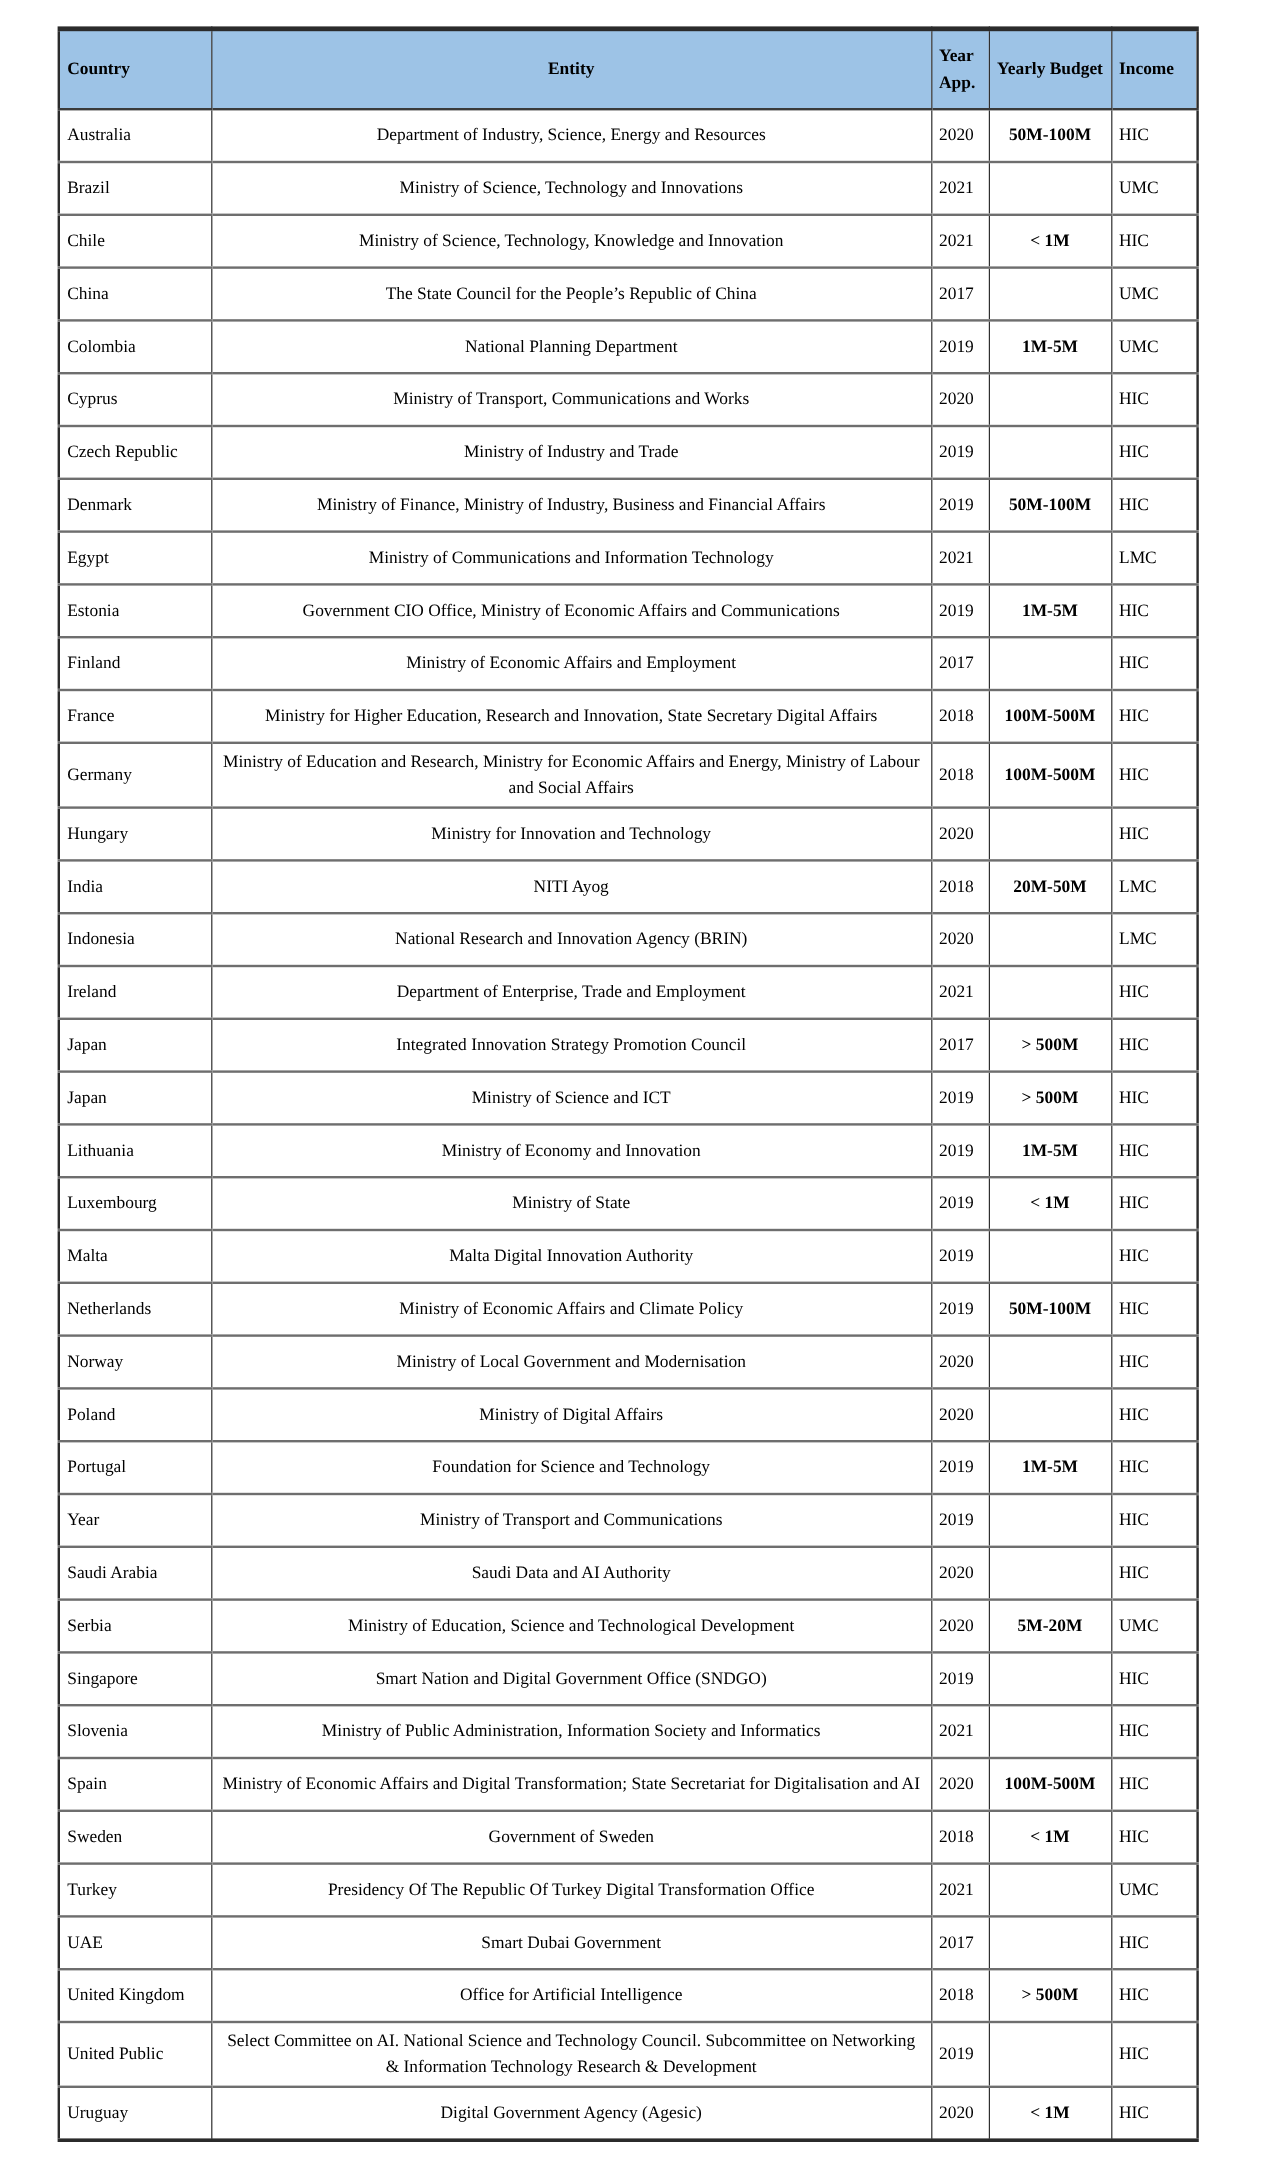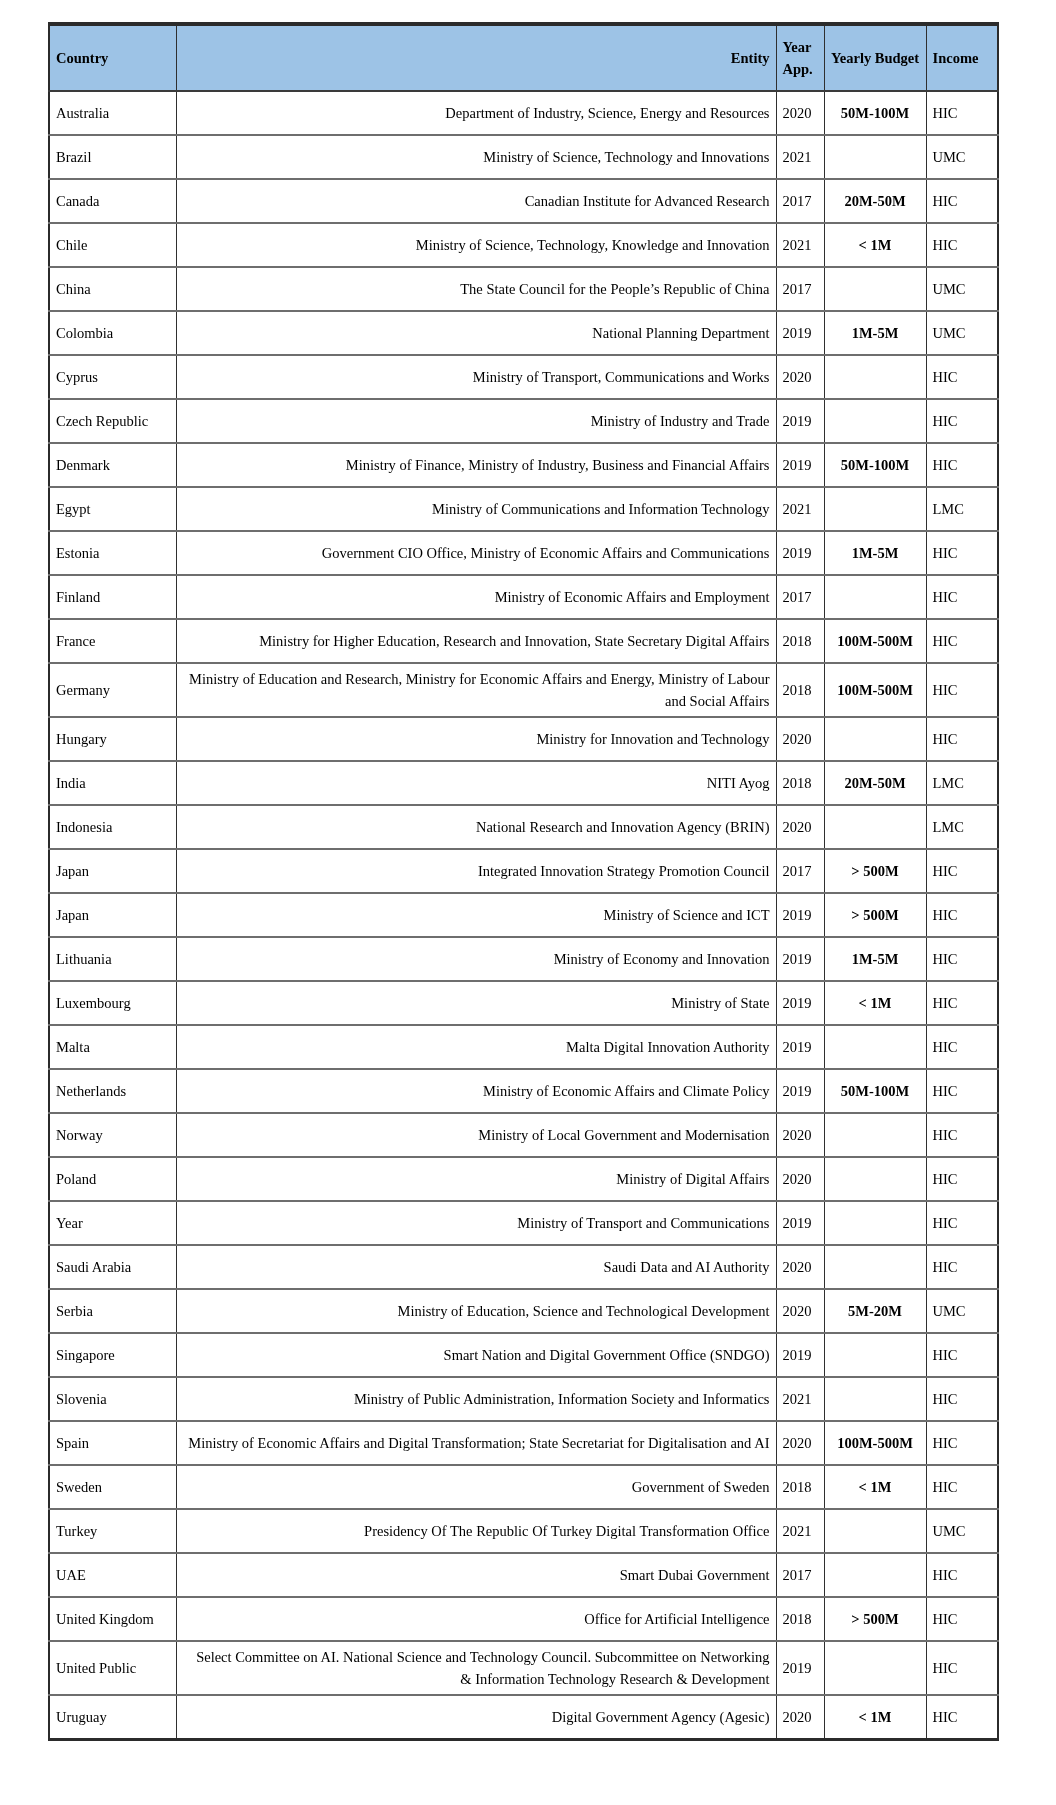--- a/index.html
+++ b/index.html
@@ -46,21 +46,21 @@
     border-top: 4px solid #2b2b2b;
     border-bottom: 3px solid #2b2b2b;
   }
   table.doc-table thead th {
     background: #9DC3E6;
     font-weight: bold;
     height: 56px;
     border-bottom: 2px solid #3a3a3a;
   }
   td.c-country, th.h-country { text-align: left; padding-left: 8px; }
-  td.c-entity,  th.h-entity  { text-align: right; padding-left: 8px; }
+  td.c-entity,  th.h-entity  { text-align: center; padding-left: 8px; }
   td.c-year,    th.h-year    { text-align: left; padding-left: 2px; padding-right: 2px; }
   td.c-budget,  th.h-budget  { text-align: center; padding-left: 2px; padding-right: 2px; font-weight: bold; }
   td.c-income,  th.h-income  { text-align: left; padding-left: 8px; }
   table.doc-table tbody td { height: 34px; }
 </style>
 </head>
 <body>
 
 <div class="page">
   <div class="table-wrap">
@@ -91,27 +91,20 @@
   </tr>
 
   <tr>
     <td class="c-country">Brazil</td>
     <td class="c-entity">Ministry of Science, Technology and Innovations</td>
     <td class="c-year">2021</td>
     <td class="c-budget"></td>
     <td class="c-income">UMC</td>
   </tr>
 
-  <tr>
-    <td class="c-country">Canada</td>
-    <td class="c-entity">Canadian Institute for Advanced Research</td>
-    <td class="c-year">2017</td>
-    <td class="c-budget">20M-50M</td>
-    <td class="c-income">HIC</td>
-  </tr>
 
   <tr>
     <td class="c-country">Chile</td>
     <td class="c-entity">Ministry of Science, Technology, Knowledge and Innovation</td>
     <td class="c-year">2021</td>
     <td class="c-budget">&lt; 1M</td>
     <td class="c-income">HIC</td>
   </tr>
 
   <tr>
@@ -211,20 +204,27 @@
   </tr>
 
   <tr>
     <td class="c-country">Indonesia</td>
     <td class="c-entity">National Research and Innovation Agency (BRIN)</td>
     <td class="c-year">2020</td>
     <td class="c-budget"></td>
     <td class="c-income">LMC</td>
   </tr>
 
+  <tr>
+    <td class="c-country">Ireland</td>
+    <td class="c-entity">Department of Enterprise, Trade and Employment</td>
+    <td class="c-year">2021</td>
+    <td class="c-budget"></td>
+    <td class="c-income">HIC</td>
+  </tr>
 
   <tr>
     <td class="c-country">Japan</td>
     <td class="c-entity">Integrated Innovation Strategy Promotion Council</td>
     <td class="c-year">2017</td>
     <td class="c-budget">&gt; 500M</td>
     <td class="c-income">HIC</td>
   </tr>
 
   <tr>
@@ -276,20 +276,27 @@
   </tr>
 
   <tr>
     <td class="c-country">Poland</td>
     <td class="c-entity">Ministry of Digital Affairs</td>
     <td class="c-year">2020</td>
     <td class="c-budget"></td>
     <td class="c-income">HIC</td>
   </tr>
 
+  <tr>
+    <td class="c-country">Portugal</td>
+    <td class="c-entity">Foundation for Science and Technology</td>
+    <td class="c-year">2019</td>
+    <td class="c-budget">1M-5M</td>
+    <td class="c-income">HIC</td>
+  </tr>
 
   <tr>
     <td class="c-country">Year</td>
     <td class="c-entity">Ministry of Transport and Communications</td>
     <td class="c-year">2019</td>
     <td class="c-budget"></td>
     <td class="c-income">HIC</td>
   </tr>
 
   <tr>

